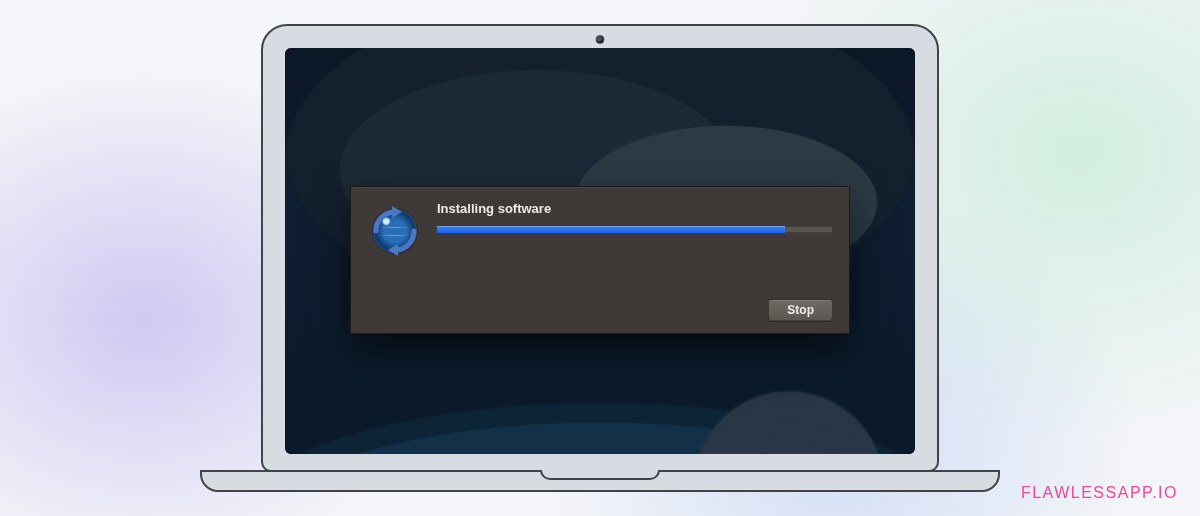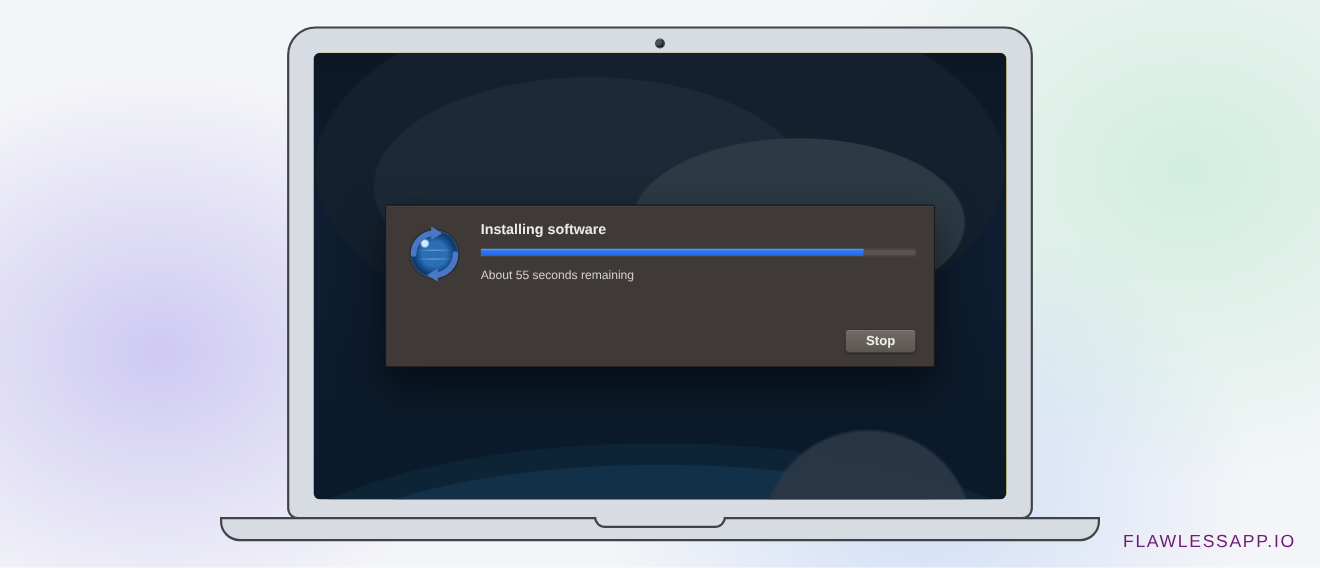--- a/index.html
+++ b/index.html
@@ -12,21 +12,21 @@
       radial-gradient(ellipse 560px 460px at 90% 30%, rgba(120,220,160,0.28), transparent 62%),
       radial-gradient(ellipse 500px 420px at 70% 85%, rgba(100,150,240,0.25), transparent 60%),
       linear-gradient(#f4f5f8,#f4f5f8);
   }
 
   
   .watermark {
     position: absolute;
     right: 22px;
     bottom: 14px;
-    color: #701a75;
+    color: #ec4899;
     letter-spacing: 1.5px;
     font-size: 16px;
     font-weight: 500;
   }
 
   
   .laptop {
     position: absolute;
     left: 50%;
     top: 24px;
@@ -75,21 +75,21 @@
     border-radius: 0 0 12px 12px;
     background: #d7dbe2;
   }
 
   
   .screen {
     width: 100%; height: 100%;
     border-radius: 6px;
     overflow: hidden;
     position: relative;
-    background: #fde047;
+    background: #701a75;
   }
   
   .wallpaper {
     position: absolute; inset: 0;
     background:
       radial-gradient(circle at 80% 108%, rgba(42,55,70,0.95) 0 14%, transparent 14.5%),
       radial-gradient(ellipse 120% 60% at 50% 120%, #123047 0 46%, transparent 46.5%),
       radial-gradient(ellipse 120% 62% at 50% 118%, #0d2436 0 49%, transparent 49.5%),
       radial-gradient(ellipse 70% 55% at 70% 38%, #2c3a44 0 34%, transparent 34.5%),
       radial-gradient(ellipse 74% 58% at 40% 30%, #1c2a37 0 42%, transparent 42.5%),
@@ -207,21 +207,20 @@
                 <path d="M44 25 A19 19 0 0 1 25 44" fill="none" stroke="#4b78c5" stroke-width="5" stroke-linecap="round"></path>
                 <polygon points="28,50 18,44 28,38" fill="#4b78c5"></polygon>
               </svg>
             </div>
           </div>
           <div class="content">
             <div class="title">Installing software</div>
             <div class="progress">
               <div class="progress-fill" style="width:88%"></div>
             </div>
-            <div class="status">About 55 seconds remaining</div>
           </div>
         </div>
         <div class="button-row">
           <button class="btn">Stop</button>
         </div>
       </div>
 
     </div>
   </div>
   <div class="base">

